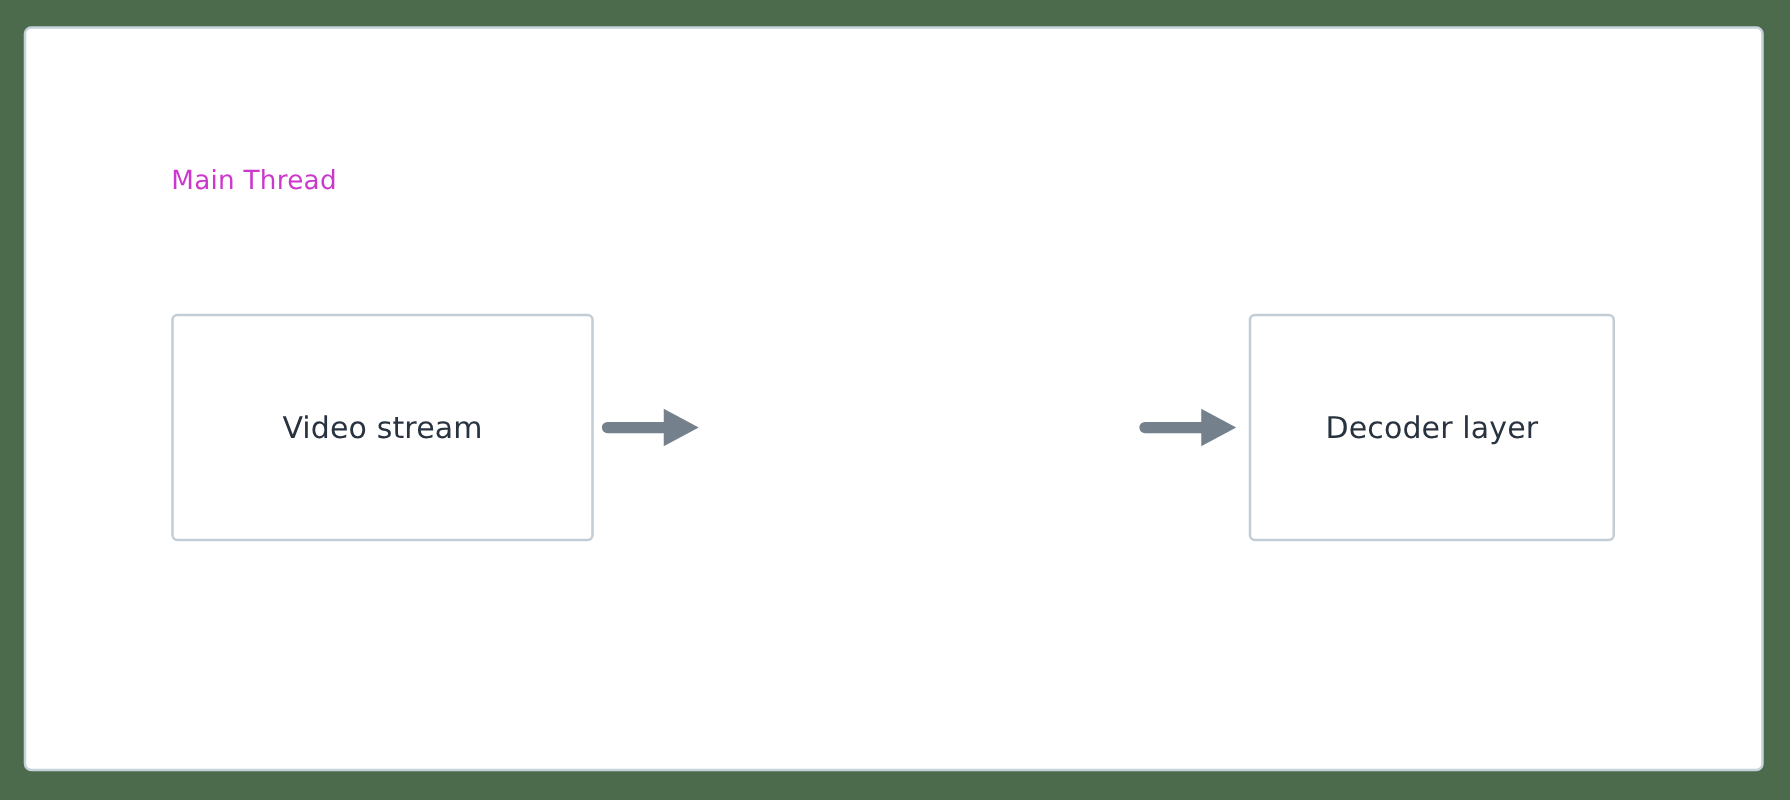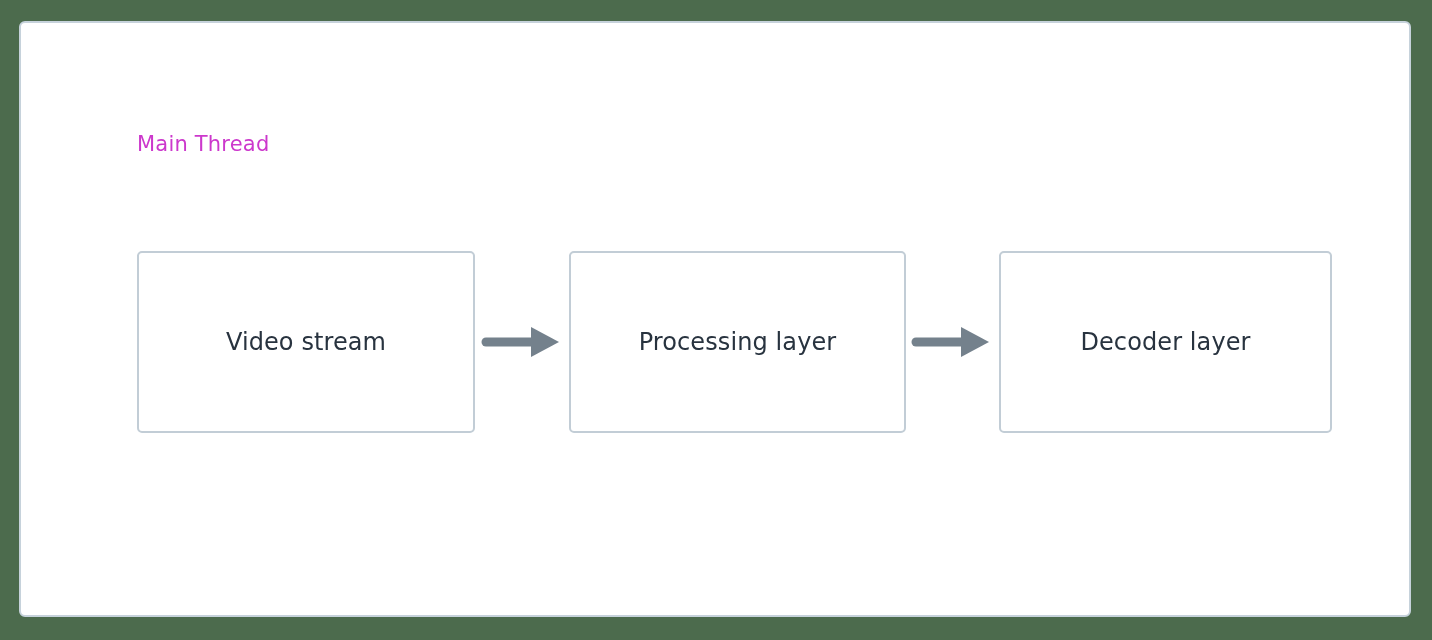--- a/index.html
+++ b/index.html
@@ -62,21 +62,21 @@
   .node .node-label {
     font-size: 24px;
     line-height: 34px;
     color: #28333f;
     white-space: nowrap;
     letter-spacing: 0.1px;
   }
 
   #node-video   { left: 116px;  width: 338px; }
   #node-process { left: 548px;  width: 337px; }
-  #node-decoder { left: 978px;  width: 333px; }
+  #node-decoder { left: 978px;  width: 293px; }
 
   
   .edge {
     position: absolute;
     top: 296px;
     width: 96px;
     height: 46px;
   }
   #edge-1 { left: 454px; }
   #edge-2 { left: 884px; }
@@ -94,23 +94,20 @@
       <span class="node-label">Video stream</span>
     </div>
 
     <div class="edge" id="edge-1">
       <svg width="96" height="46" viewBox="0 0 96 46">
         <line x1="11" y1="23" x2="62" y2="23" stroke="#74818c" stroke-width="9" stroke-linecap="round"></line>
         <polygon points="56,8 84,23 56,38" fill="#74818c"></polygon>
       </svg>
     </div>
 
-    <div class="node" id="node-process">
-      <span class="node-label">Processing layer</span>
-    </div>
 
     <div class="edge" id="edge-2">
       <svg width="96" height="46" viewBox="0 0 96 46">
         <line x1="11" y1="23" x2="62" y2="23" stroke="#74818c" stroke-width="9" stroke-linecap="round"></line>
         <polygon points="56,8 84,23 56,38" fill="#74818c"></polygon>
       </svg>
     </div>
 
     <div class="node" id="node-decoder">
       <span class="node-label">Decoder layer</span>

